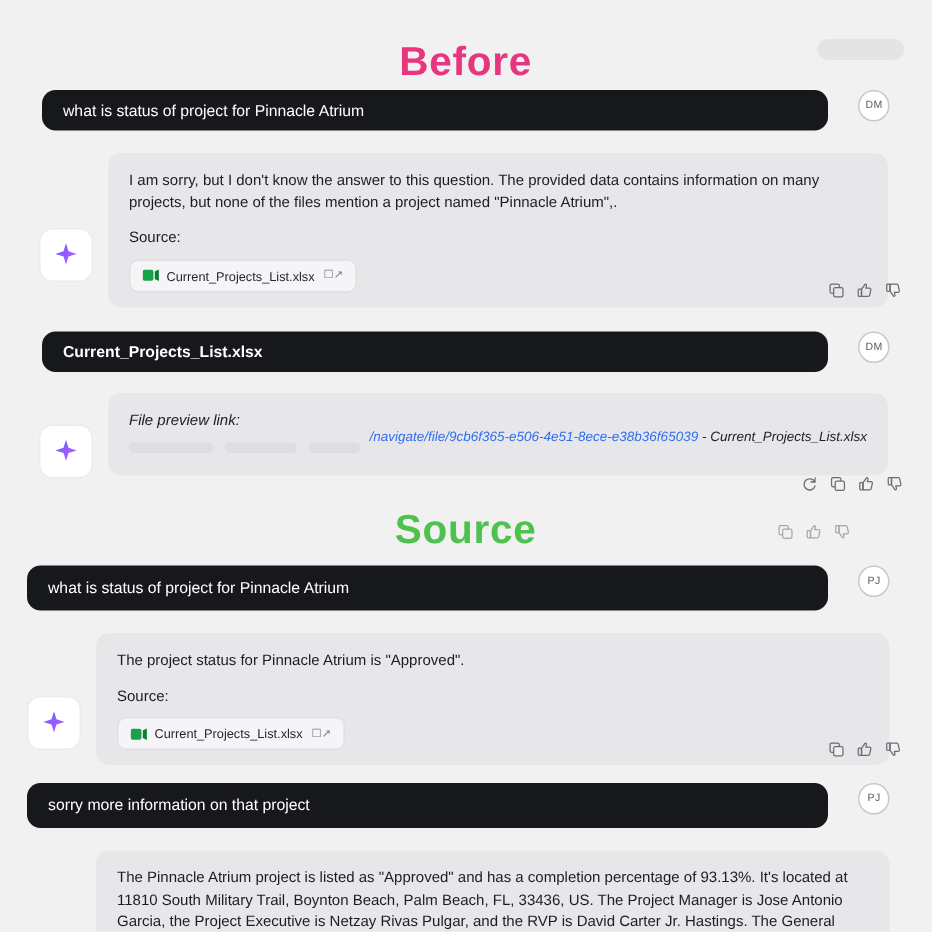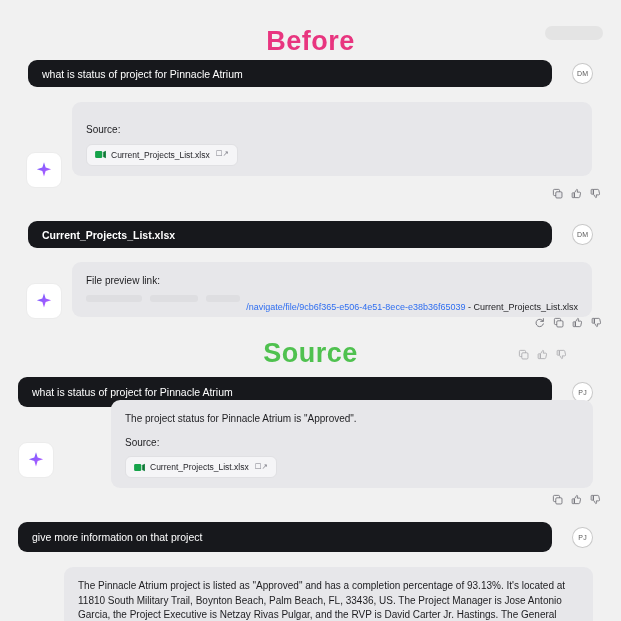--- a/index.html
+++ b/index.html
@@ -53,21 +53,20 @@
     width: 58px;
     height: 14px;
     background: #e4e4e4;
     border-radius: 7px;
   }
 
   
   .user-row {
     position: absolute;
     display: flex;
-    align-items: center;
     gap: 13px;
   }
   .user-bubble {
     background: #17181c;
     color: #ffffff;
     border-radius: 9px;
     font-size: 10.5px;
     padding: 10px 14px;
     box-sizing: border-box;
     display: flex;
@@ -197,20 +196,21 @@
         <defs>
             <linearGradient id="g1" x1="0" y1="0" x2="1" y2="1">
           <stop offset="0%" stop-color="#6b5cff"></stop>
               <stop offset="100%" stop-color="#c05cff"></stop>
         </linearGradient>
           </defs>
         <path d="M12 1.5 L14.2 8.6 L21.5 11 L14.2 13.4 L12 20.5 L9.8 13.4 L2.5 11 L9.8 8.6 Z" fill="url(#g1)"></path>
       </svg>
     </div>
     <div class="assistant-bubble" style="width:520px;">
+      <div>I am sorry, but I don't know the answer to this question. The provided data contains information on many projects, but none of the files mention a project named "Pinnacle Atrium",.</div>
       <div class="src-label">Source:</div>
       <div class="src-chip">
         <span class="chip-ico">
           <svg width="11" height="9" viewBox="0 0 12 10">
             <rect x="0" y="1" width="8" height="8" rx="1.5" fill="#16a34a"></rect>
             <path d="M9 2.2 L12 0.8 V9.2 L9 7.8 Z" fill="#0f7a36"></path>
           </svg>
         </span>
         <span>Current_Projects_List.xlsx</span>
         <span class="ext-ico">☐↗</span>
@@ -253,26 +253,26 @@
       <svg width="18" height="18" viewBox="0 0 24 24">
         <defs>
             <linearGradient id="g2" x1="0" y1="0" x2="1" y2="1">
           <stop offset="0%" stop-color="#6b5cff"></stop>
               <stop offset="100%" stop-color="#c05cff"></stop>
         </linearGradient>
           </defs>
         <path d="M12 1.5 L14.2 8.6 L21.5 11 L14.2 13.4 L12 20.5 L9.8 13.4 L2.5 11 L9.8 8.6 Z" fill="url(#g2)"></path>
       </svg>
     </div>
-    <div class="assistant-bubble" style="width:520px; position:relative; height:55px;">
+    <div class="assistant-bubble" style="width:520px; position:relative; height:55px;font-style:italic;">
       <div class="preview-label">File preview link:</div>
       <div class="placeholder-line" style="left:14px; top:33px; width:56px;"></div>
       <div class="placeholder-line" style="left:78px; top:33px; width:48px;"></div>
       <div class="placeholder-line" style="left:134px; top:33px; width:34px;"></div>
-      <div class="link-line" style="position:absolute; right:14px; top:29px;text-align:center;">
+      <div class="link-line" style="position:absolute; right:14px; top:13px;text-align:center;">
         <a href="#">/navigate/file/9cb6f365-e506-4e51-8ece-e38b36f65039</a><span class="fname"> - Current_Projects_List.xlsx</span>
       </div>
     </div>
   </div>
 
   <div class="actions" style="top:285px; left:534px;">
     <span>
       <svg width="11" height="11" viewBox="0 0 16 16">
           <path d="M13.2 6.2A5.4 5.4 0 1 0 13.6 10" fill="none" stroke="#6b6b72" stroke-width="1.3" stroke-linecap="round"></path>
           <path d="M13.6 2.4v3.9h-3.9" fill="none" stroke="#6b6b72" stroke-width="1.3" stroke-linecap="round" stroke-linejoin="round"></path>
@@ -321,21 +321,21 @@
     </span>
   </div>
 
   <div class="user-row" style="top:345px; left:18px; width:575px;">
     <div class="user-bubble" style="width:546px; height:30px;">
       <span>what is status of project for Pinnacle Atrium</span>
     </div>
     <div class="avatar">PJ</div>
   </div>
 
-  <div class="assistant-row" style="top:368px; left:18px; width:575px;gap:47px;">
+  <div class="assistant-row" style="top:390px; left:18px; width:575px;">
     <div class="spark" style="margin-top:42px;">
       <svg width="18" height="18" viewBox="0 0 24 24">
         <defs>
             <linearGradient id="g3" x1="0" y1="0" x2="1" y2="1">
           <stop offset="0%" stop-color="#6b5cff"></stop>
               <stop offset="100%" stop-color="#c05cff"></stop>
         </linearGradient>
           </defs>
         <path d="M12 1.5 L14.2 8.6 L21.5 11 L14.2 13.4 L12 20.5 L9.8 13.4 L2.5 11 L9.8 8.6 Z" fill="url(#g3)"></path>
       </svg>
@@ -372,21 +372,21 @@
     <span>
       <svg width="11" height="11" viewBox="0 0 16 16">
           <path d="M5 2v7l3.4 5c1-.1 1.4-.8 1.2-1.8L9 10h3.6c.9 0 1.5-.8 1.3-1.6l-1.1-5C12.7 2.6 12 2 11.2 2H5z" fill="none" stroke="#6b6b72" stroke-width="1.2" stroke-linejoin="round"></path>
           <rect x="1.7" y="2" width="3" height="7" rx="0.8" fill="none" stroke="#6b6b72" stroke-width="1.2"></rect>
         </svg>
     </span>
   </div>
 
   <div class="user-row" style="top:490px; left:18px; width:575px;">
     <div class="user-bubble" style="width:546px; height:30px;">
-      <span>give more information on that project</span>
+      <span>sorry more information on that project</span>
     </div>
     <div class="avatar">PJ</div>
   </div>
 
   <div class="assistant-row" style="top:535px; left:18px; width:575px;">
     <div class="spark" style="margin-top:50px; visibility:hidden;">
       <svg width="18" height="18" viewBox="0 0 24 24">
         <path d="M12 1.5 L14.2 8.6 L21.5 11 L14.2 13.4 L12 20.5 L9.8 13.4 L2.5 11 L9.8 8.6 Z" fill="#8a5cff"></path>
       </svg>
     </div>

